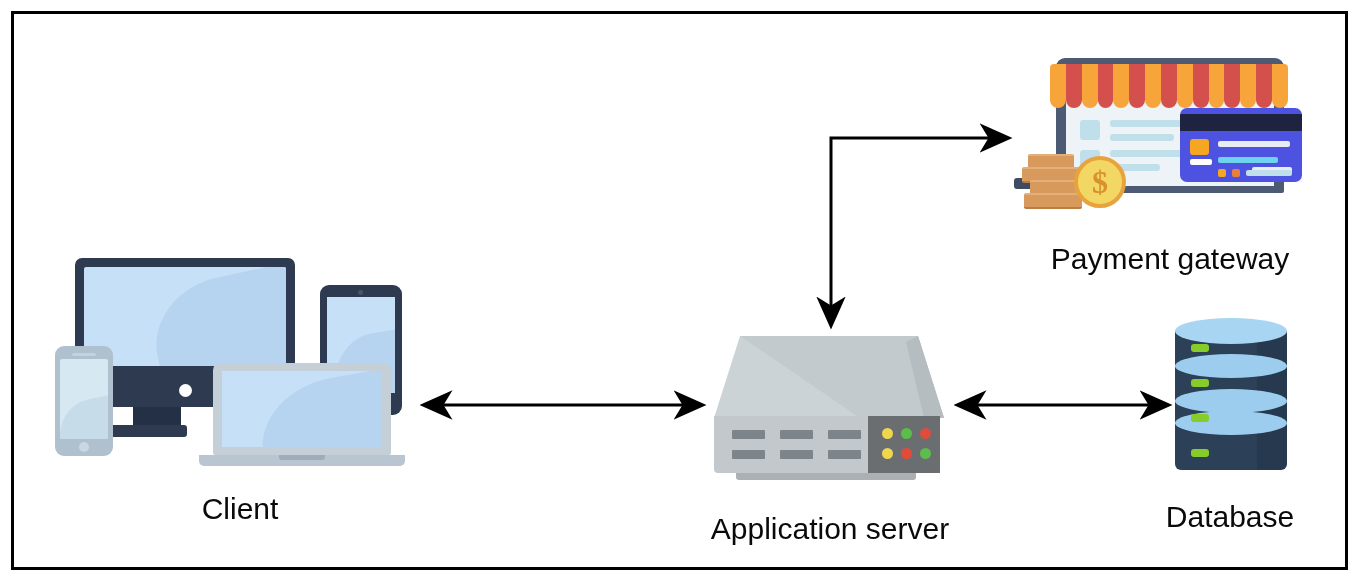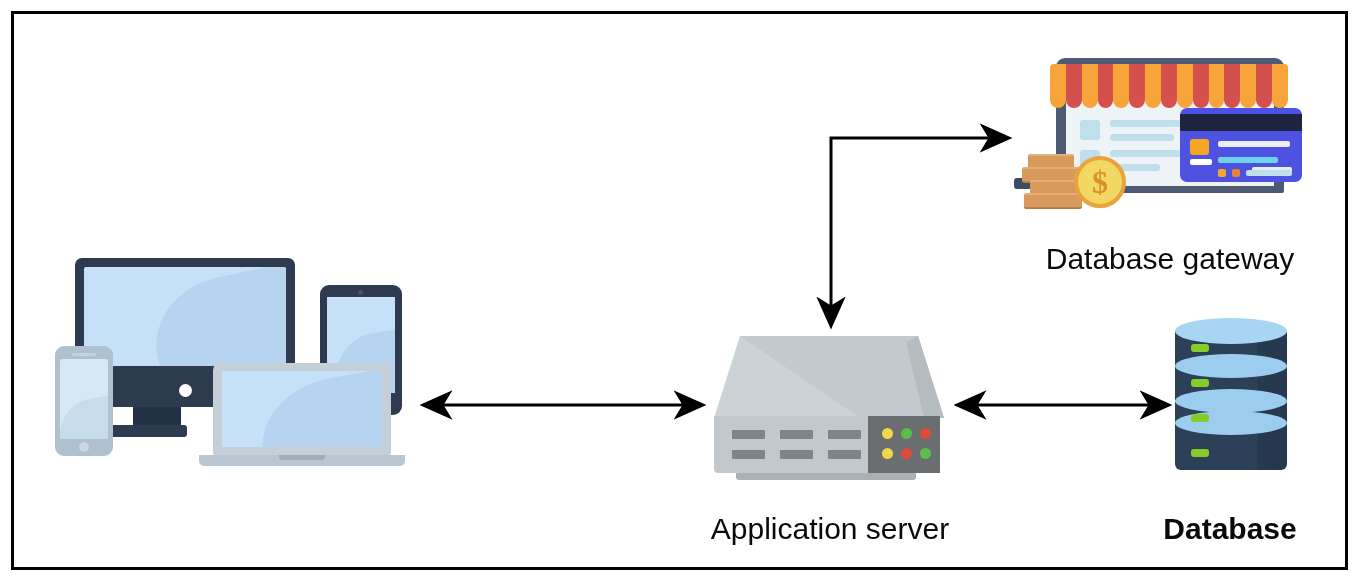--- a/index.html
+++ b/index.html
@@ -34,21 +34,21 @@
     position: absolute;
     color: #0a0a0a;
     font-size: 30px;
     line-height: 34px;
     white-space: nowrap;
     text-align: center;
     font-family: "Liberation Sans", sans-serif;
   }
   #label-client      { left: 120px;  top: 492px; width: 240px; }
   #label-app-server  { left: 700px;  top: 512px; width: 260px; }
-  #label-database    { left: 1100px; top: 512px; width: 260px; font-weight: bold; }
+  #label-database    { left: 1100px; top: 500px; width: 260px; }
   #label-payment     { left: 1020px; top: 242px; width: 300px; }
 
   
   #connectors {
     position: absolute;
     left: 0; top: 0;
     width: 1364px; height: 586px;
     pointer-events: none;
   }
 
@@ -420,17 +420,18 @@
 
     <g>
       <line x1="958" y1="405" x2="1168" y2="405" stroke="#000000" stroke-width="3" marker-start="url(#ah-start)" marker-end="url(#ah-end)"></line>
     </g>
 
     <g>
       <path d="M 831,325 L 831,138 L 1008,138" fill="none" stroke="#000000" stroke-width="3" marker-start="url(#ah-start)" marker-end="url(#ah-end)"></path>
     </g>
   </svg>
 
+  <div class="node-label" id="label-client">Client</div>
   <div class="node-label" id="label-app-server">Application server</div>
   <div class="node-label" id="label-database">Database</div>
-  <div class="node-label" id="label-payment">Database gateway</div>
+  <div class="node-label" id="label-payment">Payment gateway</div>
 
 </div>
 
 </body></html>

